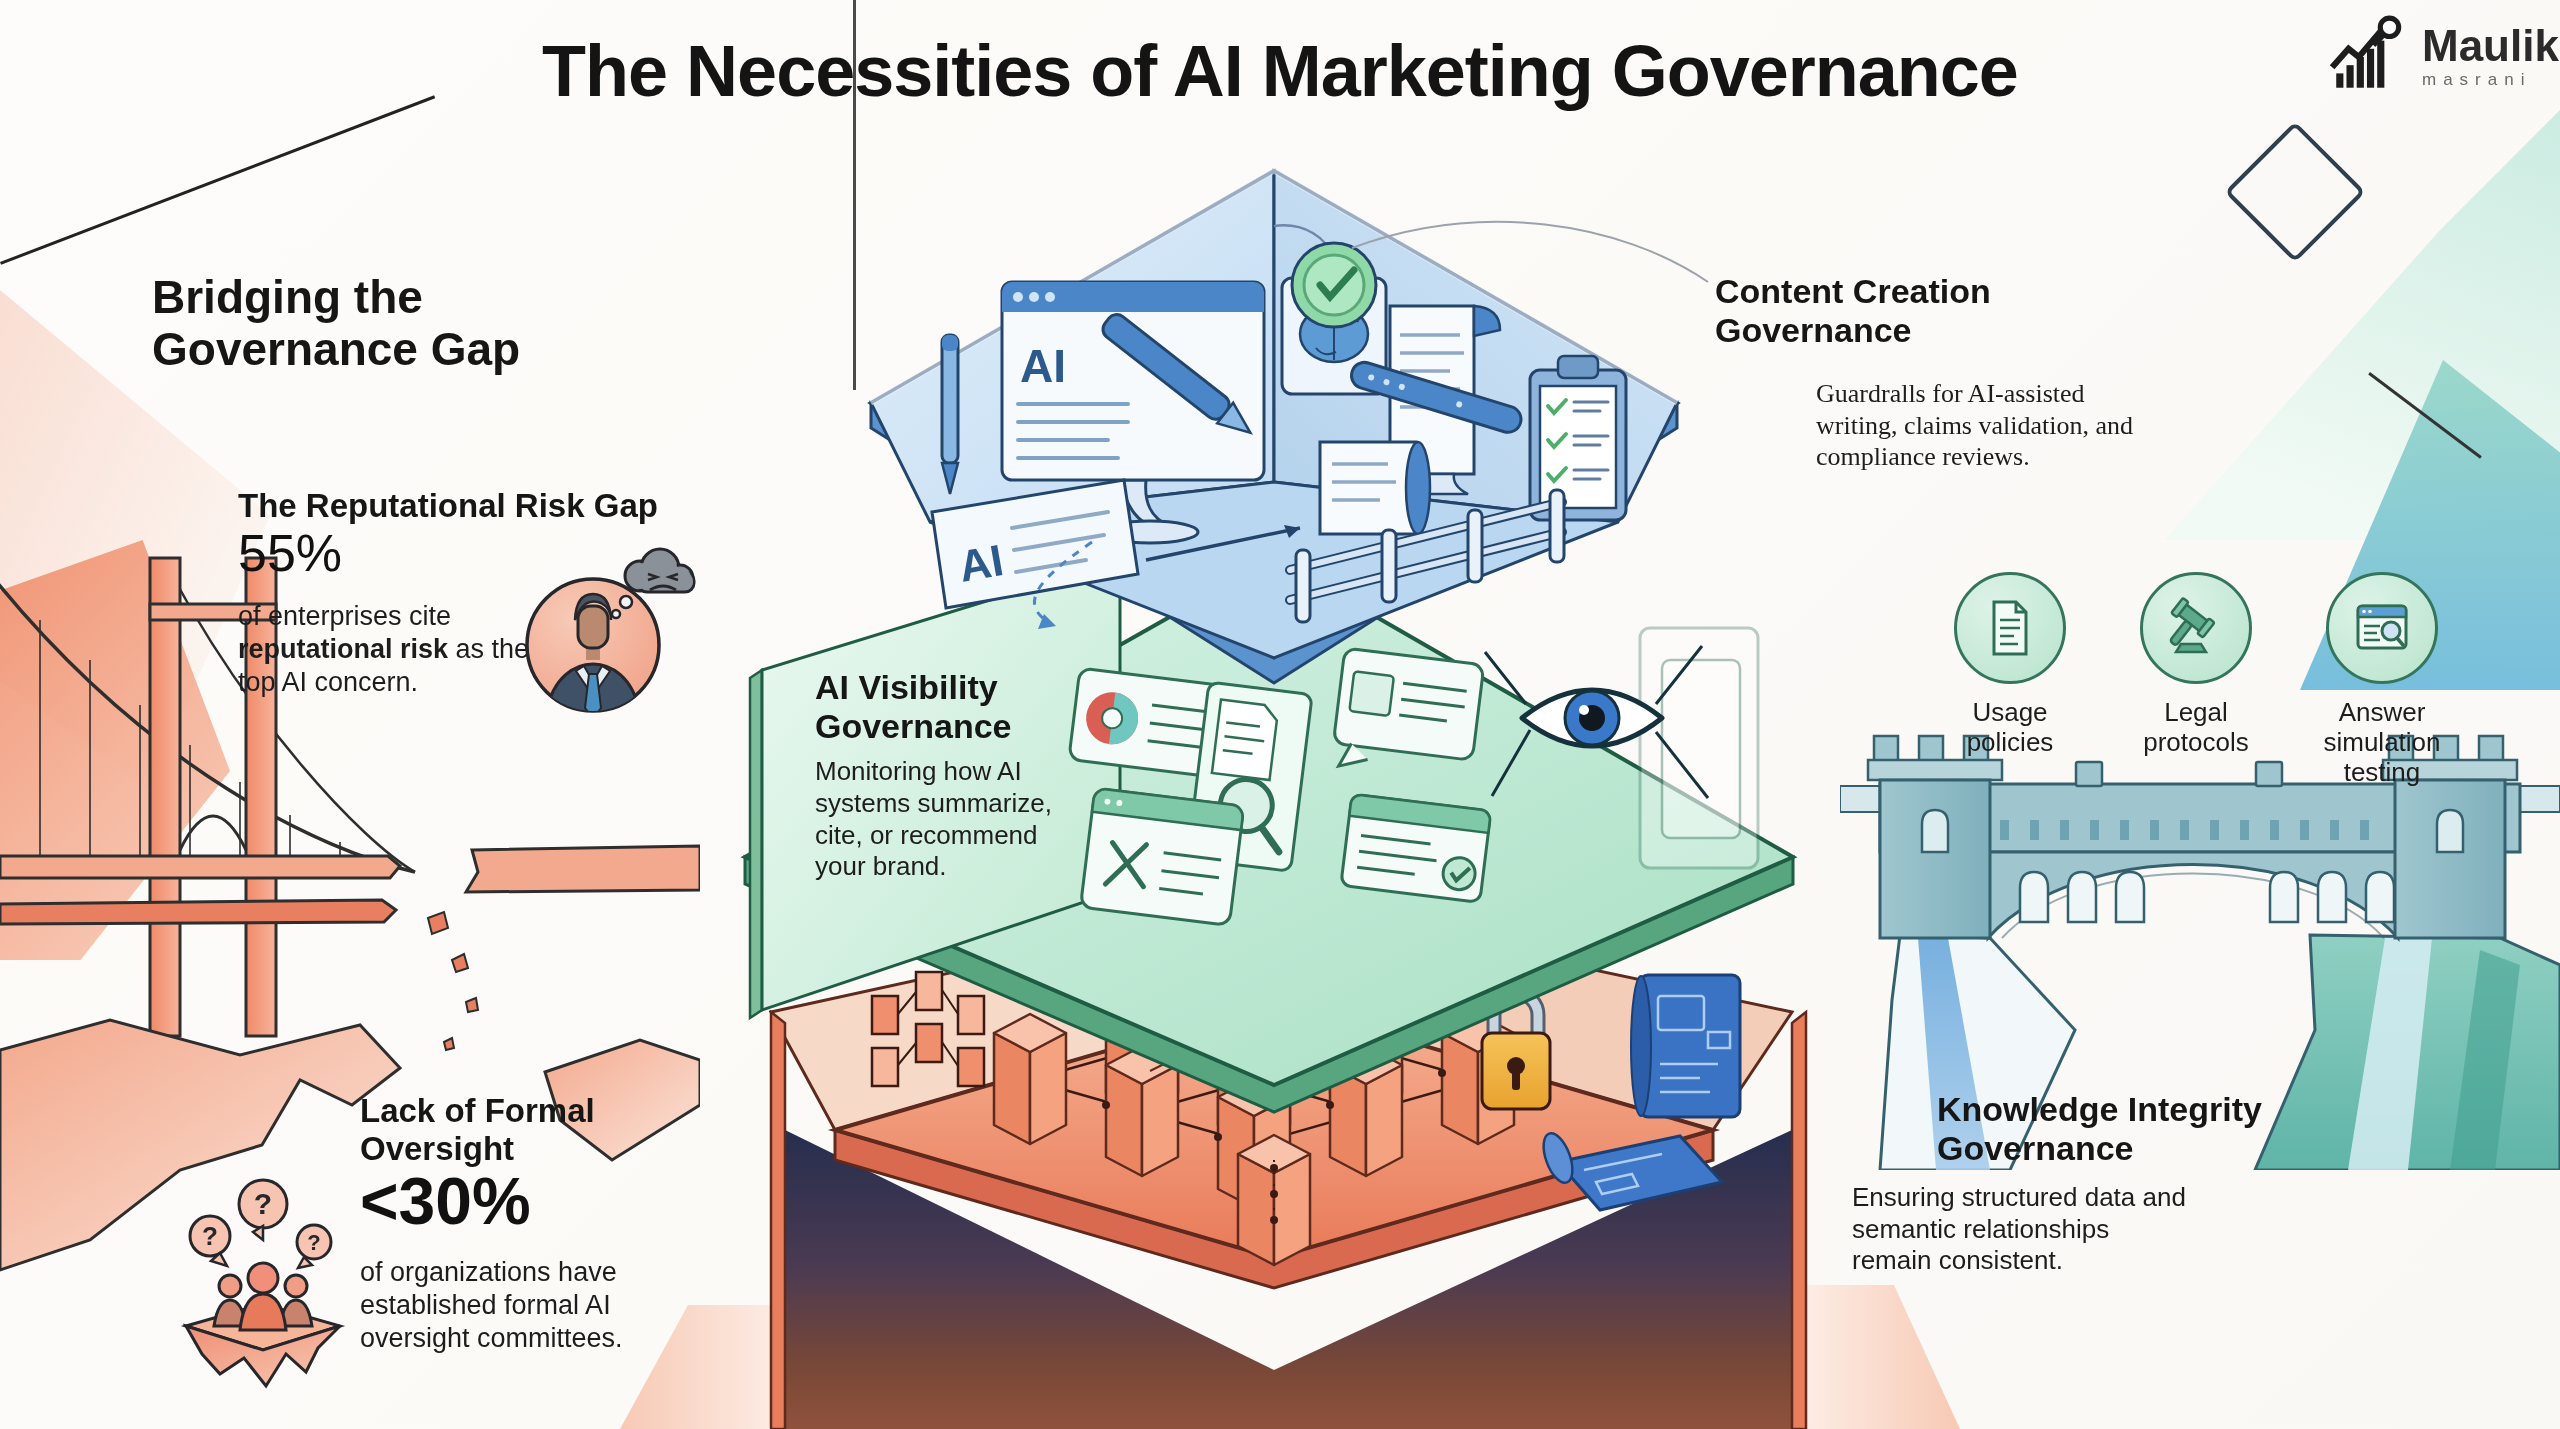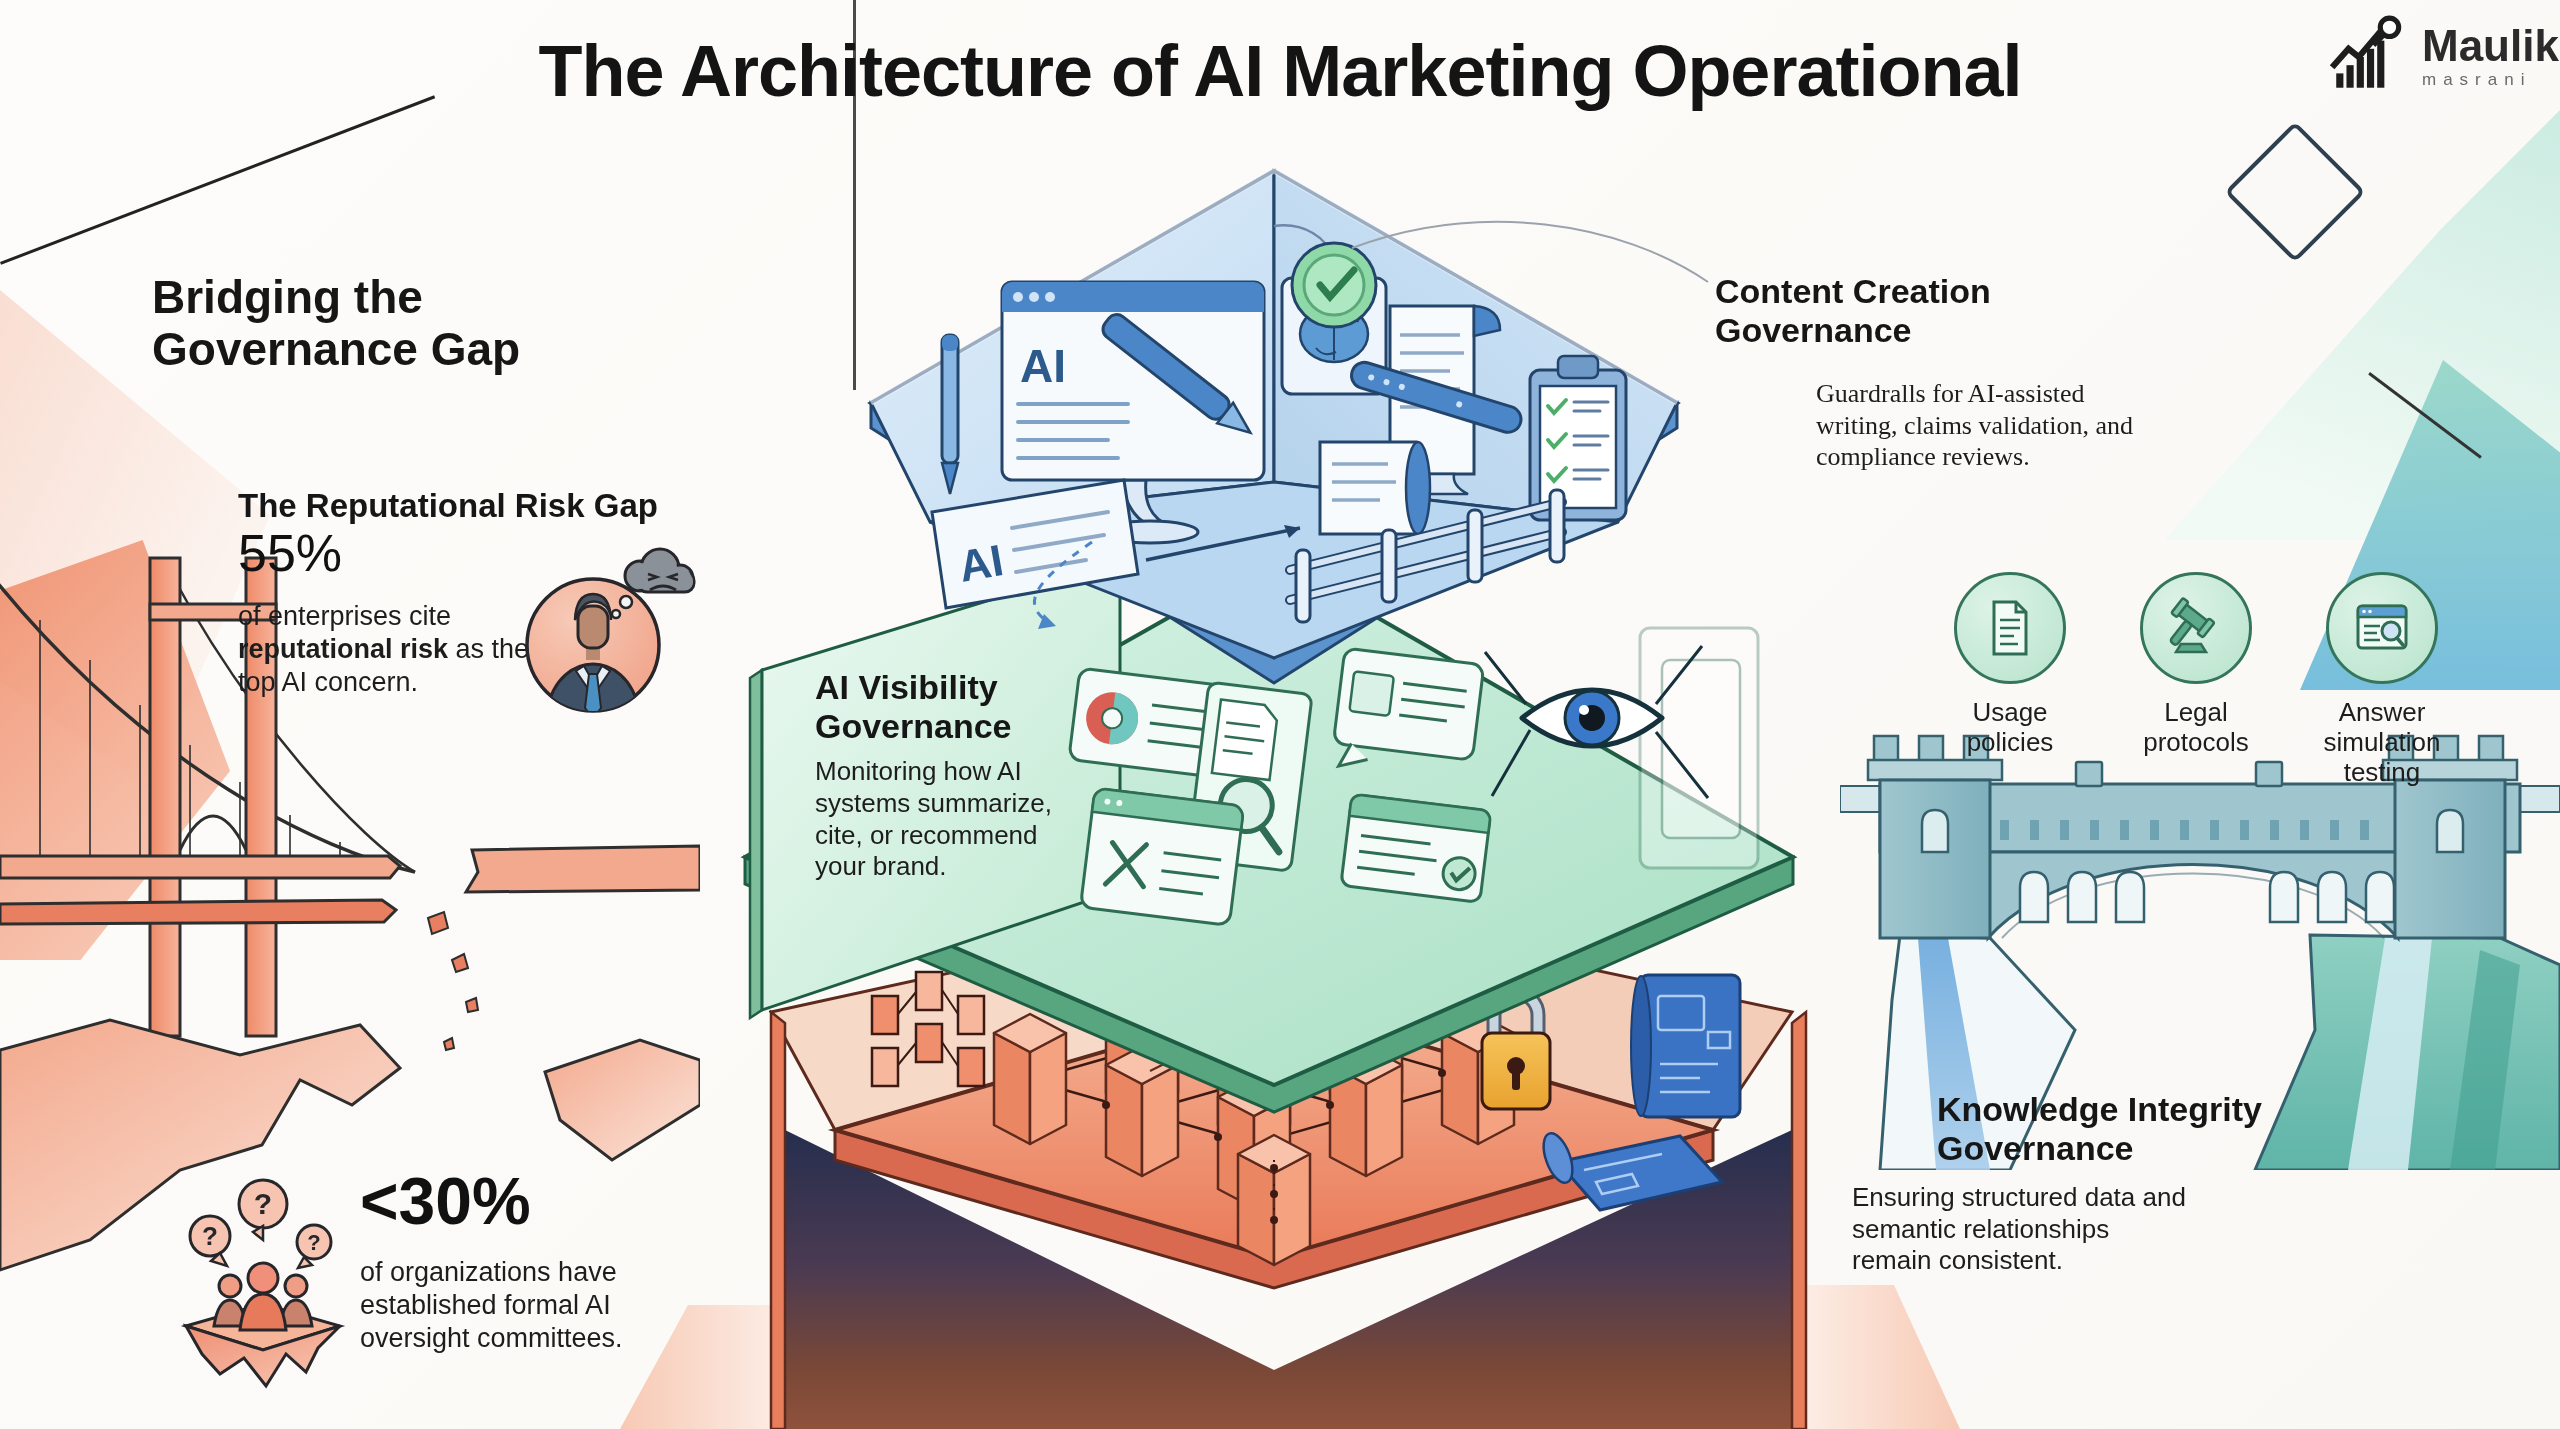--- a/index.html
+++ b/index.html
@@ -436,21 +436,21 @@
         <path d="M312,398 l96,-16 M314,420 l90,-15 M316,442 l70,-12" stroke="#8fa9c6" stroke-width="4" stroke-linecap="round"></path>
       </g>
       <path d="M392,412 C340,448 318,472 348,492" fill="none" stroke="#4a86c8" stroke-width="3" stroke-dasharray="8 8"></path>
       <path d="M344,484 l12,12 l-18,3 Z" fill="#4a86c8"></path>
       <path d="M446,430 L600,398" stroke="#24456b" stroke-width="3.5"></path>
       <path d="M600,398 l-16,-3 l5,13 Z" fill="#24456b"></path>
     </g>
     <path d="M652,118 C780,70 920,92 1008,152" fill="none" stroke="#9aa2ac" stroke-width="2"></path>
   </svg>
 
-  <div class="abs title">The Architecture of AI Marketing Operational</div>
+  <div class="abs title">The Necessities of AI Marketing Governance</div>
 
   <div class="abs logo-wrap" style="left:2326px;top:14px;">
     <svg width="86" height="86" viewBox="0 0 84 84">
       <g fill="#1d1d1d">
         <rect x="10" y="58" width="7" height="14"></rect>
           <rect x="20" y="50" width="7" height="22"></rect>
         <rect x="30" y="42" width="7" height="30"></rect>
           <rect x="40" y="34" width="7" height="38"></rect>
         <rect x="50" y="26" width="7" height="46"></rect>
       </g>
@@ -504,20 +504,21 @@
           <circle cx="182" cy="38" r="11"></circle>
         <rect x="141" y="33" width="54" height="17" rx="8"></rect>
       </g>
       <path d="M150,34 l9,3 l-9,3 M180,34 l-9,3 l9,3" fill="none" stroke="#26262b" stroke-width="2.5"></path>
       <path d="M152,50 Q165,42 178,50" fill="none" stroke="#26262b" stroke-width="3"></path>
       <circle cx="128" cy="62" r="6" fill="#f2f4f6" stroke="#26262b" stroke-width="2.5"></circle>
       <circle cx="118" cy="74" r="4" fill="#f2f4f6" stroke="#26262b" stroke-width="2.5"></circle>
     </g>
   </svg>
 
+  <div class="abs h3" style="left:360px;top:1092px;width:270px;">Lack of Formal Oversight</div>
   <div class="abs stat-mid" style="left:360px;top:1168px;">&lt;30%</div>
   <p class="abs body-txt" style="left:360px;top:1256px;width:300px;margin:0;">of organizations have established formal AI oversight committees.</p>
 
   <svg class="abs" style="left:168px;top:1158px;" width="190" height="240" viewBox="0 0 190 240">
     <defs>
       <linearGradient id="rockg" x1="0" y1="0" x2="1" y2="1">
         <stop offset="0" stop-color="#ef8f75"></stop>
           <stop offset="1" stop-color="#f8c9b4"></stop>
       </linearGradient>
     </defs>

